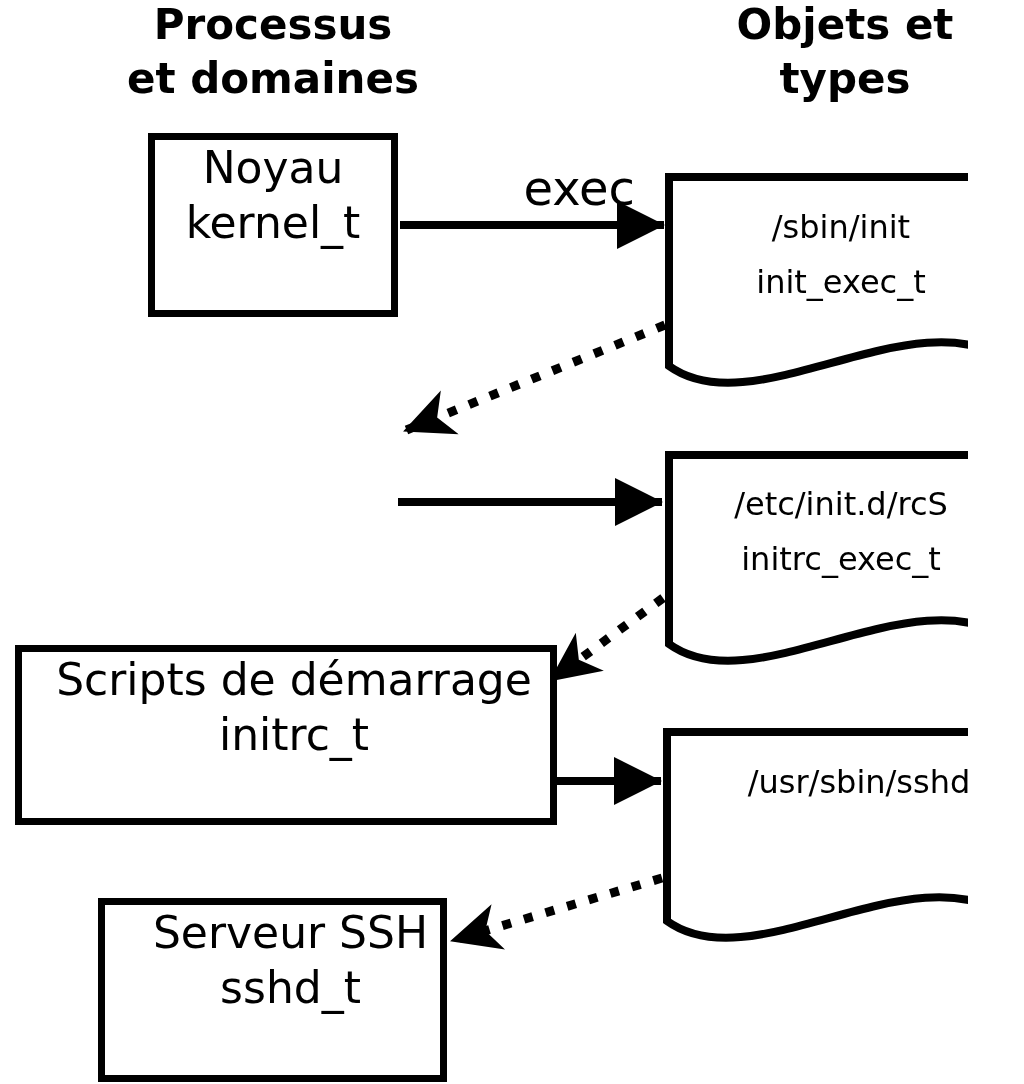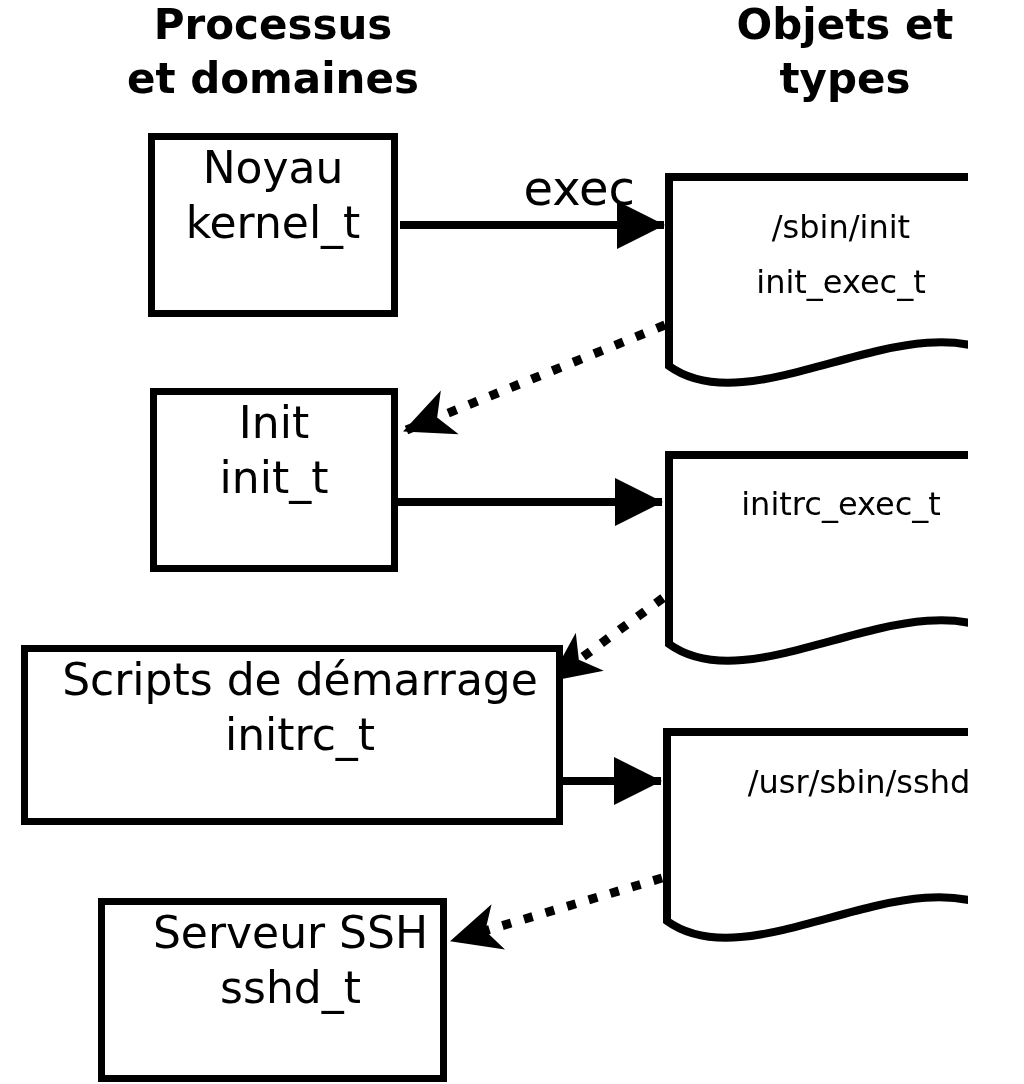--- a/index.html
+++ b/index.html
@@ -101,38 +101,35 @@
   </div>
   <div class="hdr" style="left:635px; top:-2px;">
     <div>Objets et</div>
     <div>types</div>
   </div>
 
   <div class="pbox" style="left:148px; top:133px; width:250px; height:184px;">
     <div>Noyau</div>
     <div>kernel_t</div>
   </div>
-  <div class="pbox" style="left:150px; top:388px; width:248px; height:184px;">
-    <div>Init</div>
-    <div>init_t</div>
-  </div>
-  <div class="pbox" style="left:21px; top:645px; width:542px; height:180px;padding-left:16px;">
+  <div class="pbox" style="left:15px; top:645px; width:542px; height:180px;padding-left:16px;">
     <div>Scripts de démarrage</div>
     <div>initrc_t</div>
   </div>
   <div class="pbox" style="left:98px; top:898px; width:349px; height:184px;padding-left:36px;">
     <div>Serveur SSH</div>
     <div>sshd_t</div>
   </div>
 
   <div class="doctext" style="left:666px; top:200px;">
     <div>/sbin/init</div>
     <div>init_exec_t</div>
   </div>
   <div class="doctext" style="left:666px; top:477px;">
+    <div>/etc/init.d/rcS</div>
     <div>initrc_exec_t</div>
   </div>
   <div class="doctext" style="left:664px; top:755px;padding-left:20px;">
     <div>/usr/sbin/sshd</div>
   </div>
 
   <div class="edgelabel" style="left:435px; top:161px;">exec</div>
 
 </div>
 

